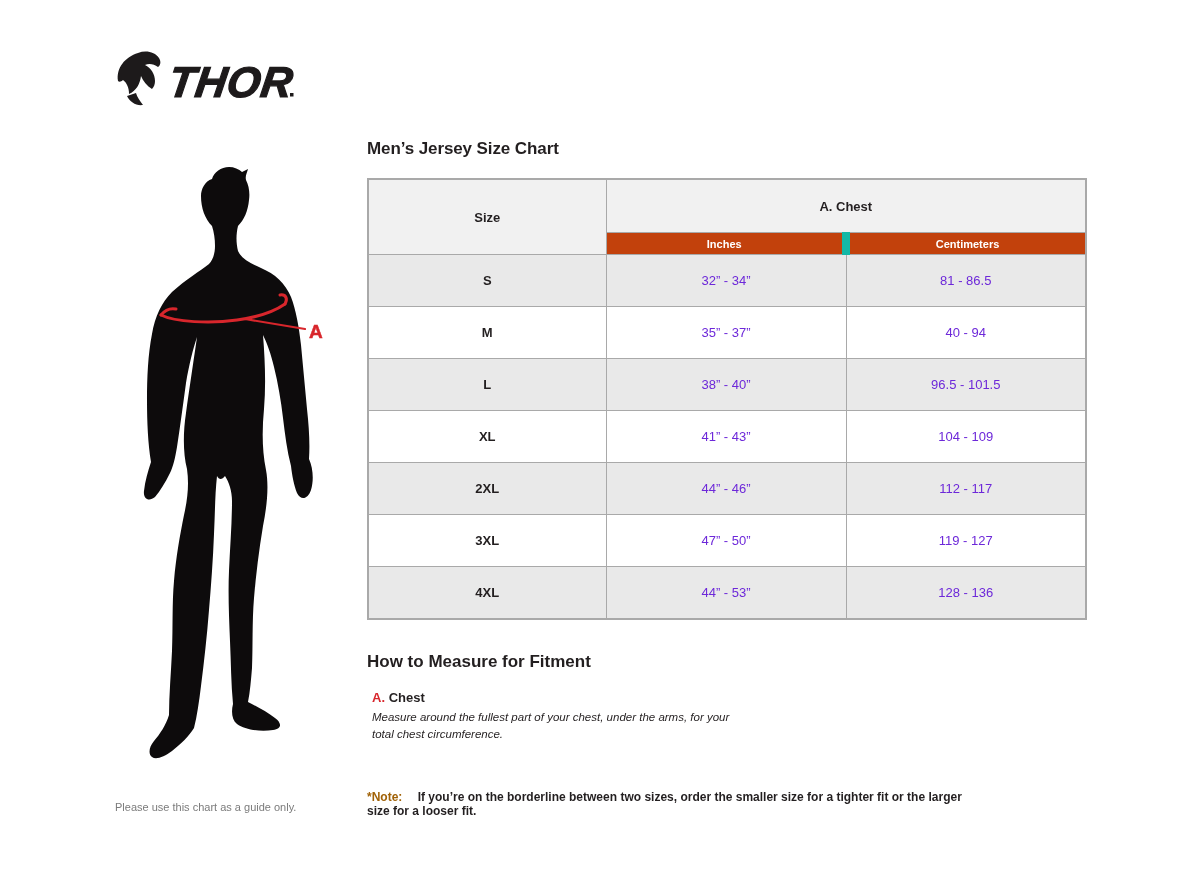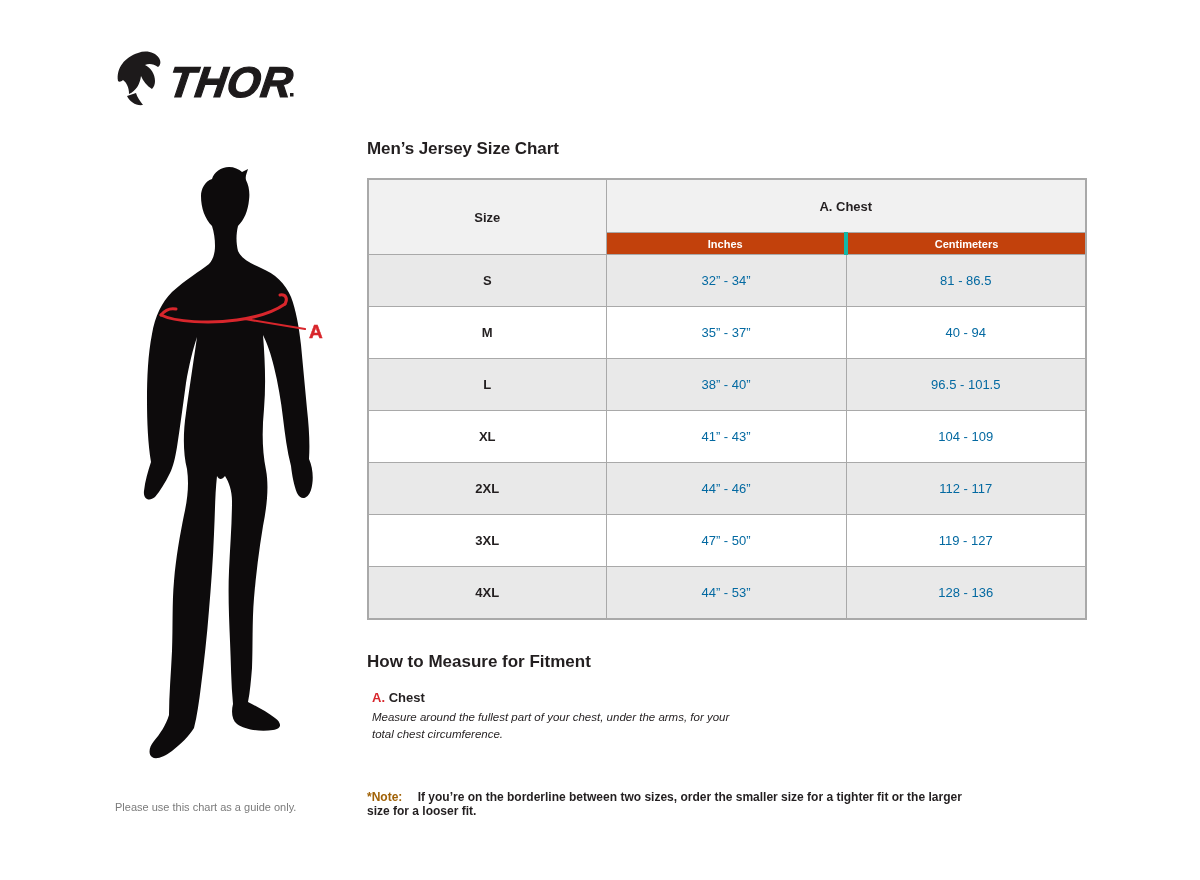--- a/index.html
+++ b/index.html
@@ -21,22 +21,22 @@
   table.size-table {
     border-collapse:collapse; table-layout:fixed; width:718px; margin-top:19px;
     border:2px solid #a9a9a9;
   }
   .size-table th, .size-table td {
     border:1px solid #a9a9a9; text-align:center; vertical-align:middle;
     padding:0; overflow:hidden;
   }
   .size-table .th-main { background:#f1f1f1; font-size:13px; font-weight:700; height:52px; }
   .size-table .sub-th { background:#c2410c; color:#ffffff; font-size:11px; font-weight:700; height:21px; }
-  .size-table .cm-sub { border-left:4px solid #14b8a6; }
-  .size-table tbody td { height:51px; font-size:13px; color:#0369a1; }
+  .size-table .cm-sub { border-left:8px solid #14b8a6; }
+  .size-table tbody td { height:51px; font-size:13px; color:#6d28d9; }
   .size-table tbody td.size-cell { font-weight:700; color:#231f20; }
   .size-table tbody tr:nth-child(odd) td { background:#e9e9e9; }
   .size-table tbody tr:nth-child(even) td { background:#ffffff; }
 
   .measure-title { margin:32px 0 0; font-size:17px; font-weight:700; }
   .measure-item { margin:18px 0 0 5px; }
   .item-head { font-size:13px; font-weight:700; }
   .item-letter { color:#d8262c; }
   .item-desc { margin:4px 0 0; font-size:11.5px; line-height:1.5; max-width:362px; color:#231f20;font-style:italic; }
 

